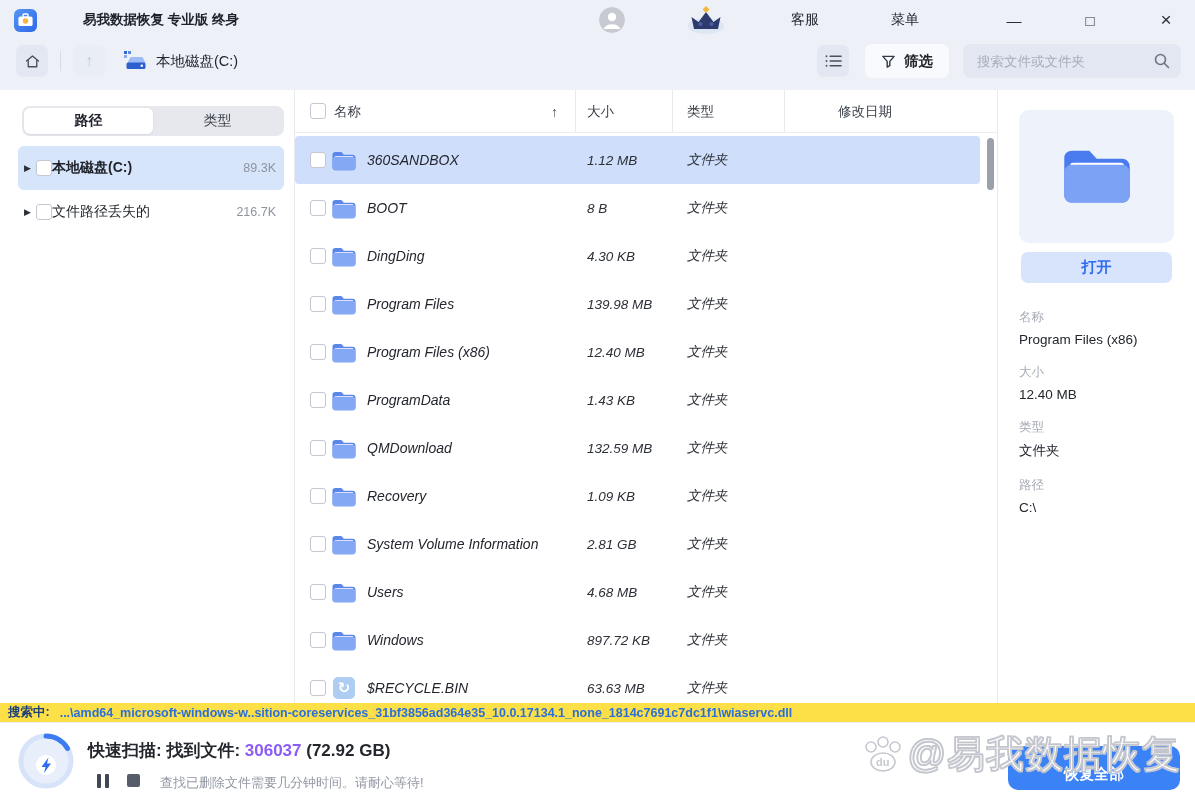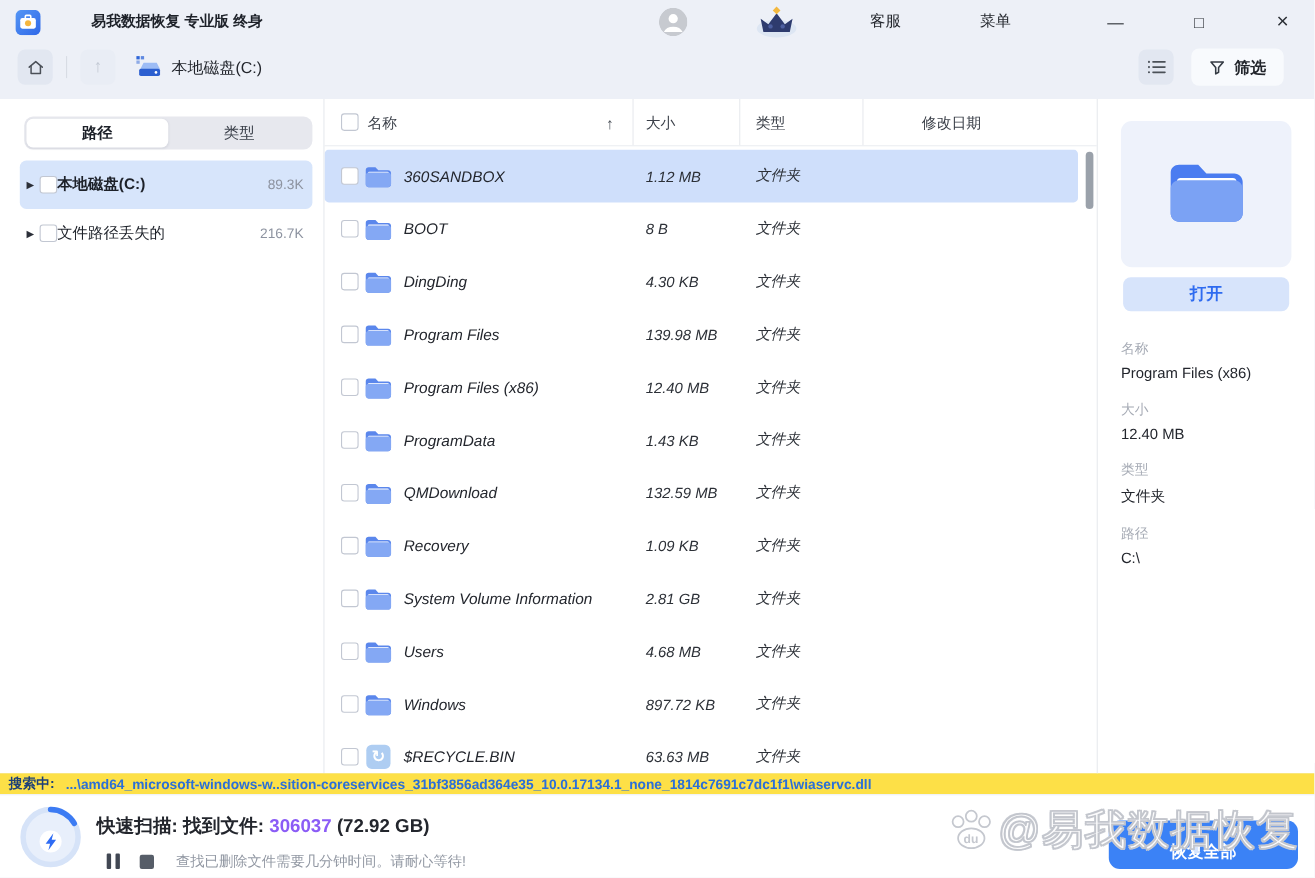--- a/index.html
+++ b/index.html
@@ -92,21 +92,21 @@
   
   .statusbar { height:19px; flex:0 0 auto; background:#fde047; display:flex; align-items:center; padding:0 8px; font-size:12.5px; white-space:nowrap; overflow:hidden; }
   .status-label { color:#1d4078; font-weight:700; margin-right:10px; }
   .status-path { color:#2b6fd8; font-weight:700; }
 
   
   .footer { height:76px; flex:0 0 auto; background:#fff; border-top:1px solid #eef0f4; position:relative; }
   .ring { position:absolute; left:17px; top:9px; width:58px; height:58px; }
   .scan-line { position:absolute; left:88px; top:16px; font-size:17px; font-weight:700; color:#23262d; }
   .scan-count { color:#8b5cf6; }
-  .sub-line { position:absolute; left:97px; top:51px; display:flex; align-items:center; gap:10px; }
+  .sub-line { position:absolute; left:97px; top:51px; display:flex; gap:10px; }
   .pause-icon { display:flex; gap:4px; }
   .pause-icon i { display:block; width:4px; height:14px; background:#414753; border-radius:1px; }
   .stop-icon { width:13px; height:13px; background:#565d68; border-radius:2px; margin-left:8px; }
   .hint { font-size:13px; color:#9298a3; margin-left:10px; }
   .recover-btn { position:absolute; right:15px; top:23px; width:172px; height:44px; border-radius:10px; background:#3b82f6; color:#fff; font-size:15px; font-weight:700; display:flex; align-items:flex-end; justify-content:center; padding-bottom:6px; z-index:1; }
   .watermark { position:absolute; right:14px; top:6px; z-index:2; display:flex; align-items:center; white-space:nowrap; }
   .wm-text { font-size:38px; font-weight:400; color:rgba(255,255,255,.92); -webkit-text-stroke:1.3px #c2c5cc; text-shadow:1px 1px 0 #c9ccd3,-1px -1px 0 #c9ccd3,1px -1px 0 #c9ccd3,-1px 1px 0 #c9ccd3; letter-spacing:1px; }
   .paw { width:44px; height:40px; margin-right:2px; display:flex; }
 </style>
 </head>
@@ -185,20 +185,29 @@
           <line x1="5.5" y1="7" x2="17" y2="7"></line>
           <circle cx="1.6" cy="12" r="1" fill="#4b5158" stroke="none"></circle>
           <line x1="5.5" y1="12" x2="17" y2="12"></line>
         </svg>
     </span>
     <span class="filter-btn">
       <svg viewBox="0 0 16 16" width="15" height="15" fill="none" stroke="#343a43" stroke-width="1.5" stroke-linejoin="round">
           <path d="M2 2.5 h12 l-4.6 5.4 v4.6 l-2.8 1.5 v-6.1 z"></path>
         </svg>
       <span>筛选</span>
+    </span>
+    <span class="searchbox">
+      <input type="text" placeholder="搜索文件或文件夹" style="">
+      <span class="search-icon">
+        <svg viewBox="0 0 18 18" width="18" height="18" fill="none" stroke="#6b7280" stroke-width="1.6" stroke-linecap="round">
+            <circle cx="7.5" cy="7.5" r="5"></circle>
+            <line x1="11.5" y1="11.5" x2="15.5" y2="15.5"></line>
+          </svg>
+      </span>
     </span>
   </div>
 
   <div class="content">
 
     <aside class="sidebar">
       <div class="tabs">
 
           <span class="tab active">路径</span>
 

